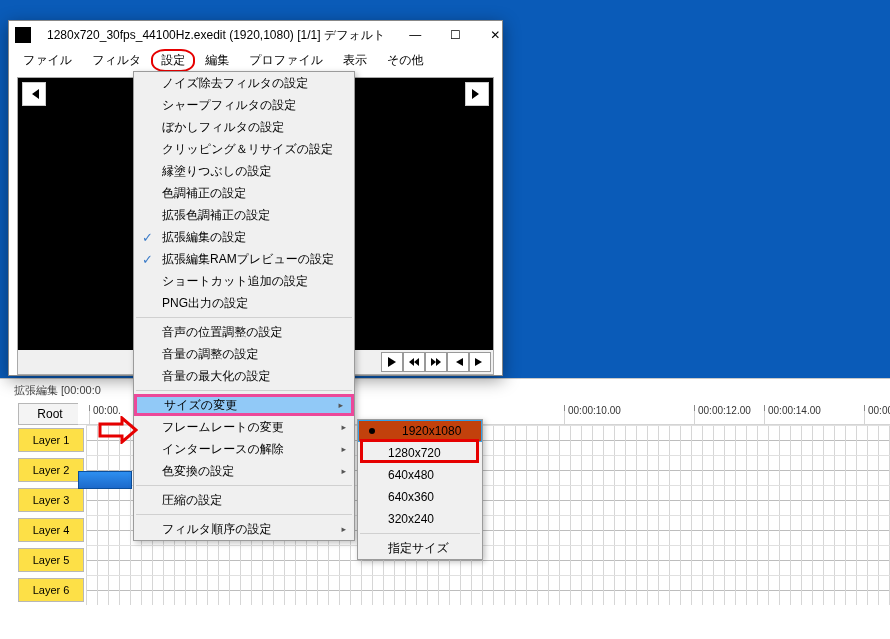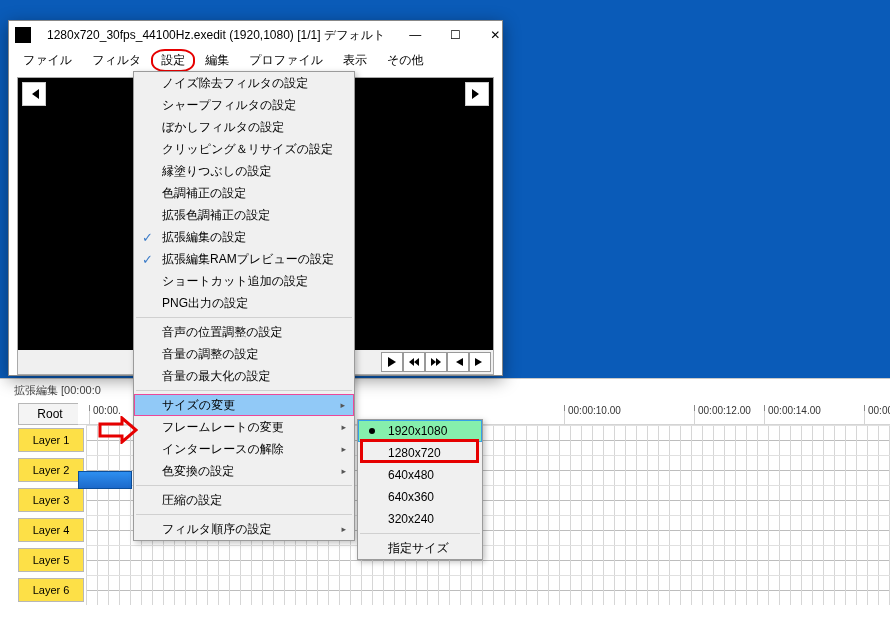--- a/index.html
+++ b/index.html
@@ -110,43 +110,43 @@
       content: "▸"; position: absolute; right: 8px; color: #555; font-size: 9px;
     }
     .dropdown .dd-item .check {
       position: absolute; left: 8px; color: #3a7bc8; font-size: 13px;
     }
     .dropdown .dd-sep {
       height: 1px; background: #d0d0d0; margin: 3px 2px;
     }
     .dropdown .dd-item.hi {
       background: #91c9f7;
-      border: 1px solid #ec4899;
+      border: 3px solid #ec4899;
       height: 22px; padding-left:27px;
     }
 
     
     .submenu {
       position: absolute;
       top: 419px; left: 357px;
       width: 126px;
       background: #f0f0f0;
       border: 1px solid #9b9b9b;
       box-shadow: 2px 2px 6px rgba(0,0,0,.25);
       z-index: 101;
       font-size: 12px;
     }
     .submenu .sm-item {
       height: 22px; display: flex; align-items: center;
       padding-left: 30px; position: relative;
     }
     .submenu .sm-item.sel {
-      background: #86efac;
+      background: #c2410c;
       border: 1px solid #35a0e8;
-      padding-left: 29px;
+      padding-left: 43px;
     }
     .submenu .sm-item .radio {
       position: absolute; left: 10px;
       width: 6px; height: 6px; background: #000; border-radius: 50%;
     }
     .submenu .sm-sep {
       height: 1px; background: #d0d0d0; margin: 3px 2px;
     }
     .submenu-highlight {
       position: absolute;

